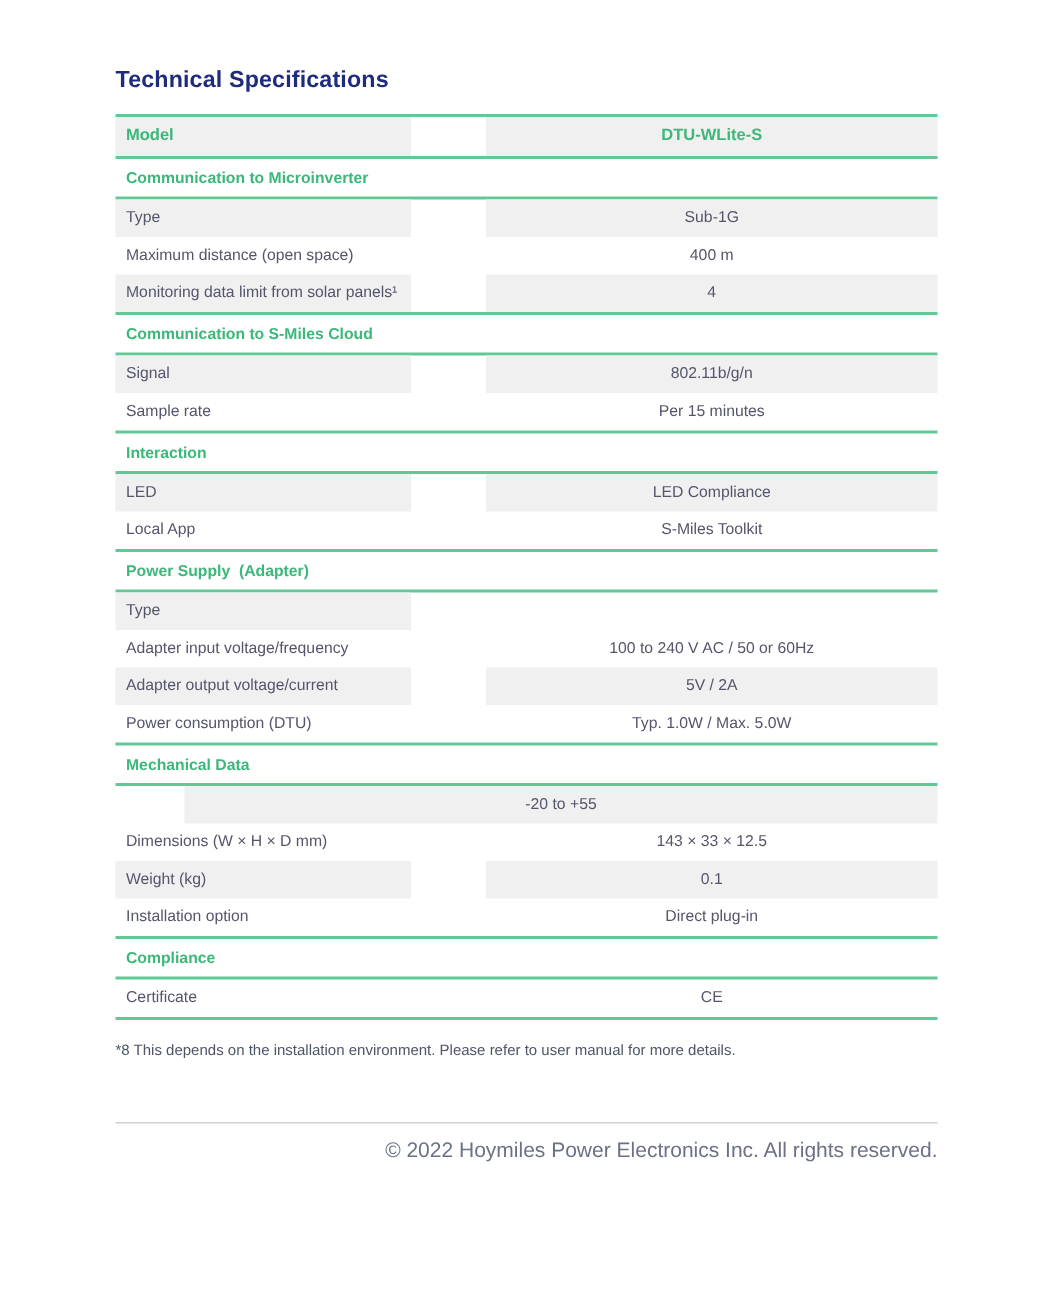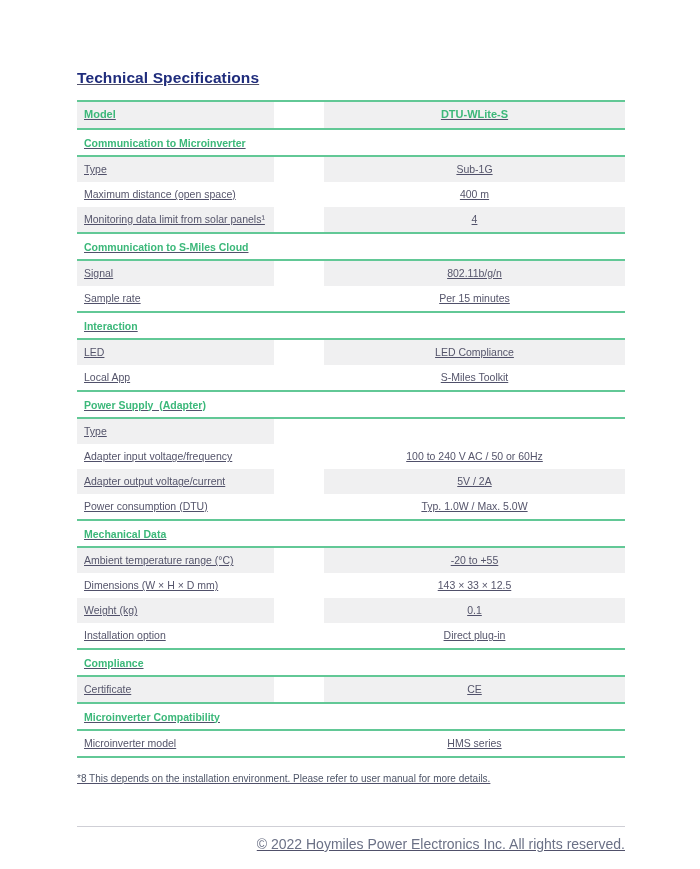--- a/index.html
+++ b/index.html
@@ -2,21 +2,21 @@
 <html><head>
 <meta charset="utf-8">
 <style>
   html, body { margin: 0; padding: 0; background: #ffffff; }
   body {
     width: 700px; height: 869px;
     font-family: "Liberation Sans", sans-serif;
     color: #50506a;
     position: relative;
   }
-  .page { padding: 69px 75px 0 77px; width: 548px; box-sizing: content-box; text-decoration: underline; }
+  .page { padding: 45px 75px 0 77px; width: 548px; box-sizing: content-box; }
 
   .page-title {
     margin: 0 0 13px 0;
     font-size: 15.5px;
     font-weight: 700;
     color: #1f2c7c;
     letter-spacing: 0.1px;
   }
 
   .spec-table {
@@ -155,21 +155,20 @@
           <div class="cell label">Power consumption (DTU)</div>
           <div class="cell value">Typ. 1.0W / Max. 5.0W</div>
         </div>
       </div>
     </div>
 
     <div class="section">
       <div class="section-title">Mechanical Data</div>
       <div class="rows">
         <div class="row data-row">
-          <div class="cell label">Ambient temperature range (°C)</div>
           <div class="cell value">-20 to +55</div>
         </div>
         <div class="row data-row">
           <div class="cell label">Dimensions (W × H × D mm)</div>
           <div class="cell value">143 × 33 × 12.5</div>
         </div>
         <div class="row data-row">
           <div class="cell label">Weight (kg)</div>
           <div class="cell value">0.1</div>
         </div>
@@ -183,29 +182,20 @@
     <div class="section">
       <div class="section-title">Compliance</div>
       <div class="rows">
         <div class="row data-row">
           <div class="cell label">Certificate</div>
           <div class="cell value">CE</div>
         </div>
       </div>
     </div>
 
-    <div class="section">
-      <div class="section-title">Microinverter Compatibility</div>
-      <div class="rows">
-        <div class="row data-row">
-          <div class="cell label">Microinverter model</div>
-          <div class="cell value">HMS series</div>
-        </div>
-      </div>
-    </div>
 
   </div>
 
   <p class="footnote">*8 This depends on the installation environment. Please refer to user manual for more details.</p>
 
   <div class="footer-divider"></div>
   <p class="copyright">© 2022 Hoymiles Power Electronics Inc. All rights reserved.</p>
 
 </div>
 

